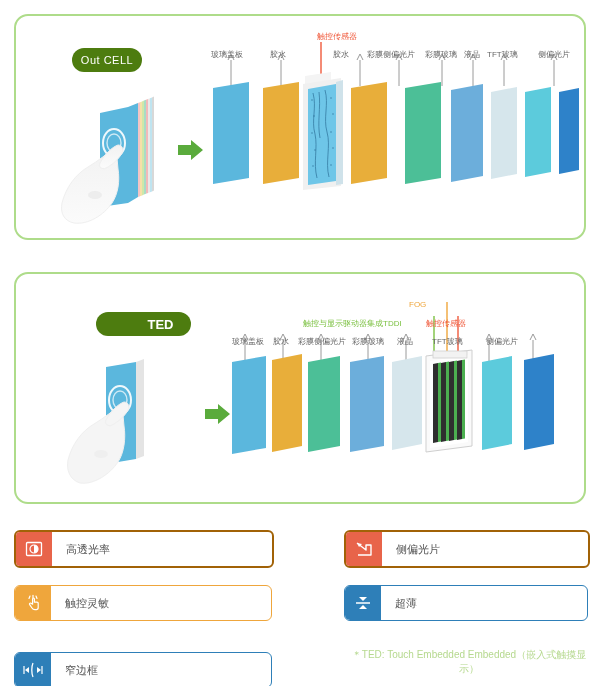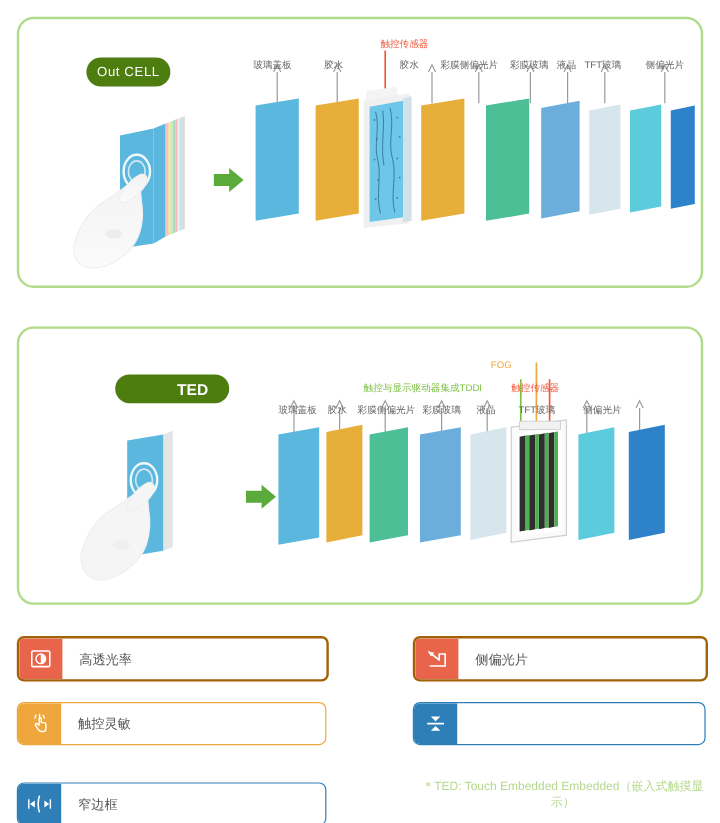--- a/index.html
+++ b/index.html
@@ -367,15 +367,16 @@
 </div>
 
 <div class="feature blue" id="feat-4">
   <div class="ficon">
     <svg width="20" height="18" viewBox="0 0 20 18">
       <line x1="3" y1="9" x2="17" y2="9" stroke="#fff" stroke-width="1.4"></line>
       <polygon points="10,7 6,3 14,3" fill="#fff"></polygon>
       <polygon points="10,11 6,15 14,15" fill="#fff"></polygon>
     </svg>
   </div>
+  <div class="flabel">超薄</div>
 </div>
 
 <div id="footnote">＊TED: Touch Embedded Embedded（嵌入式触摸显示）</div>
 
 </body></html>

